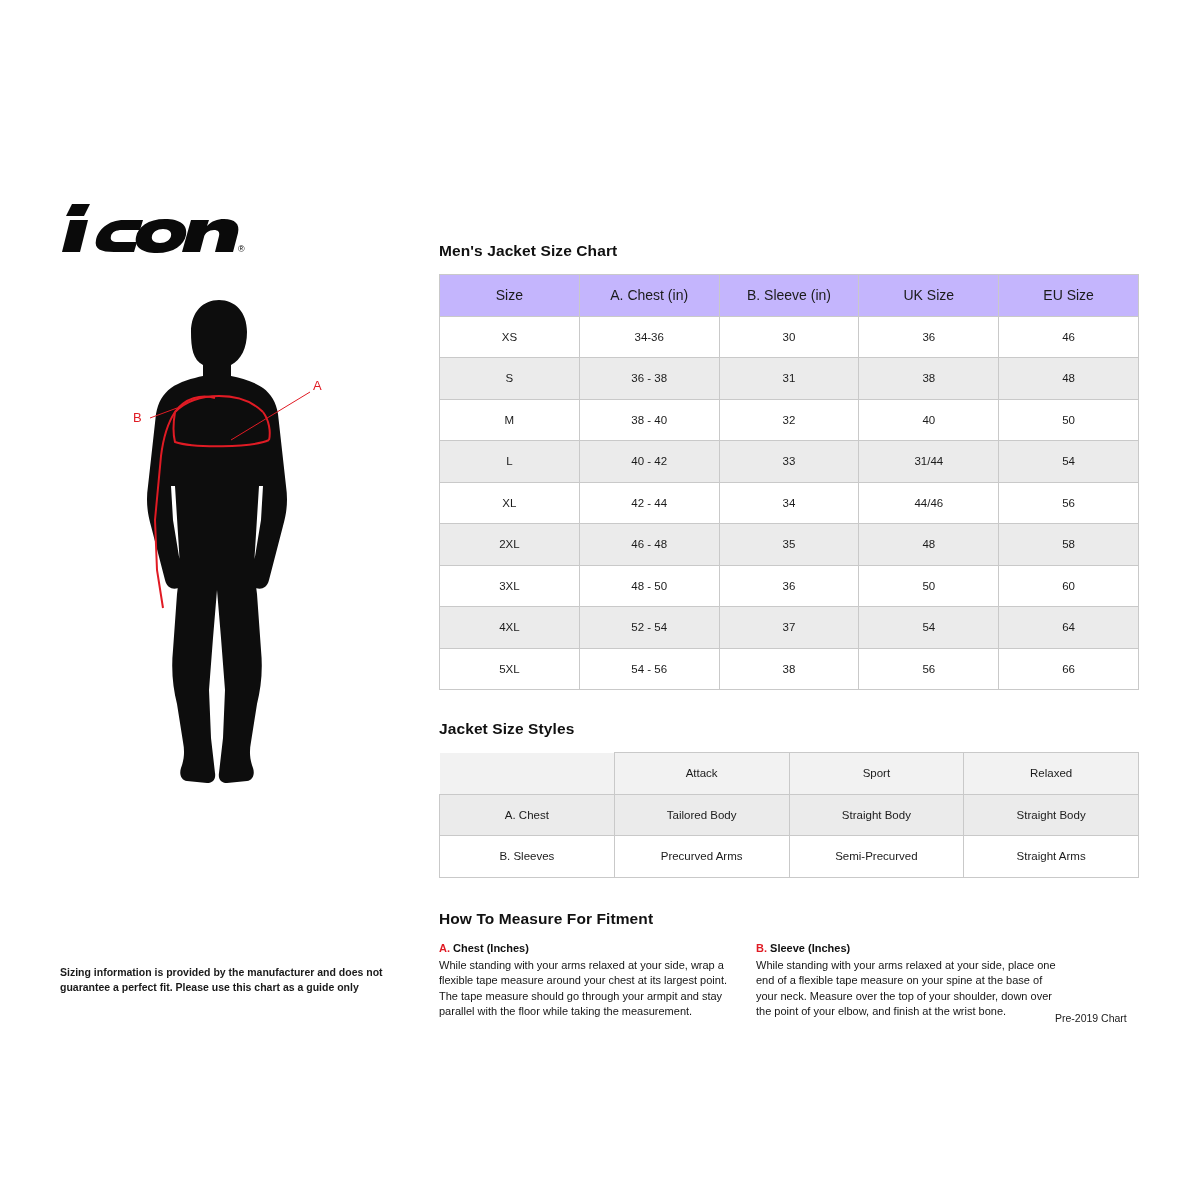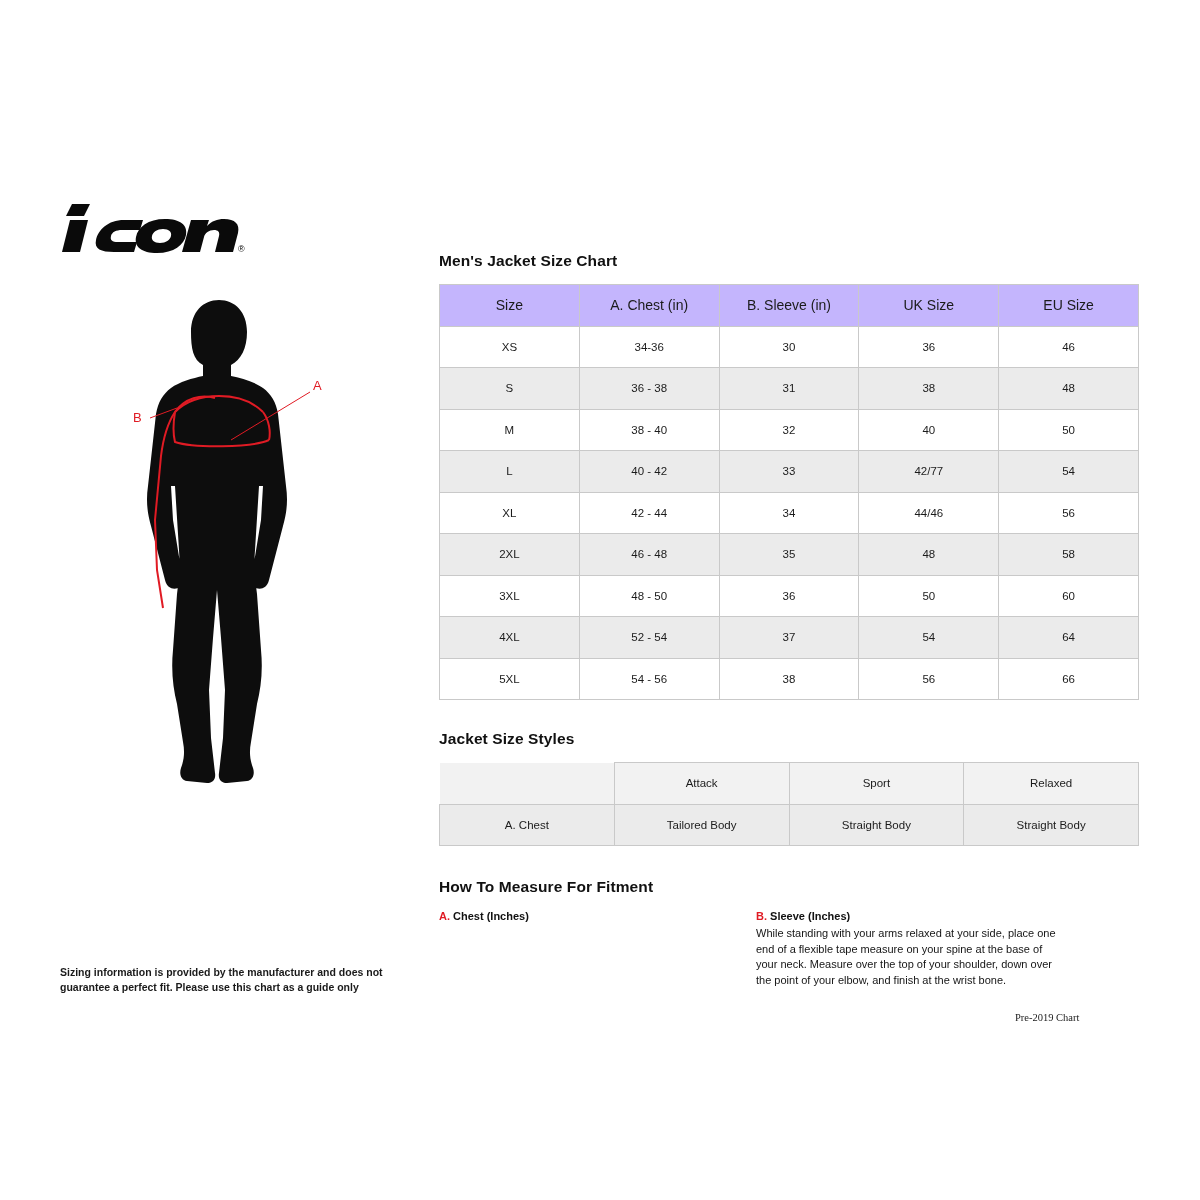--- a/index.html
+++ b/index.html
@@ -53,21 +53,21 @@
     font-size: 10.5px;
     line-height: 1.45;
     color: #1a1a1a;
     font-weight: bold;
   }
 
   
   .right-col {
     position: absolute;
     left: 439px;
-    top: 252px;
+    top: 242px;
     width: 700px;
   }
 
   h2.section-title {
     font-size: 15.5px;
     font-weight: bold;
     margin: 0 0 14px 0;
     color: #111;
     letter-spacing: 0.1px;
   }
@@ -151,26 +151,25 @@
     font-weight: bold;
   }
   .howto-body {
     font-size: 11px;
     line-height: 1.42;
     color: #151515;
   }
 
   .footnote {
     position: absolute;
-    left: 1015px;
+    left: 1055px;
     top: 1012px;
     font-size: 10.5px;
     color: #1a1a1a;
     white-space: nowrap;
-    font-family: Liberation Serif, serif;
   }
 </style>
 </head>
 <body>
 
 <div class="page">
 
   <div class="left-col">
 
     <div class="logo">
@@ -257,21 +256,21 @@
           <td>M</td>
           <td>38 - 40</td>
           <td>32</td>
           <td>40</td>
           <td>50</td>
         </tr>
         <tr class="even">
           <td>L</td>
           <td>40 - 42</td>
           <td>33</td>
-          <td>42/77</td>
+          <td>31/44</td>
           <td>54</td>
         </tr>
         <tr class="odd">
           <td>XL</td>
           <td>42 - 44</td>
           <td>34</td>
           <td>44/46</td>
           <td>56</td>
         </tr>
         <tr class="even">
@@ -314,32 +313,39 @@
             <td>Attack</td>
             <td>Sport</td>
             <td>Relaxed</td>
           </tr>
           <tr class="r1">
             <td>A. Chest</td>
             <td>Tailored Body</td>
             <td>Straight Body</td>
             <td>Straight Body</td>
           </tr>
+          <tr class="r2">
+            <td>B. Sleeves</td>
+            <td>Precurved Arms</td>
+            <td>Semi-Precurved</td>
+            <td>Straight Arms</td>
+          </tr>
         </tbody>
       </table>
     </div>
 
     <div class="howto">
       <h2 class="section-title">How To Measure For Fitment</h2>
       <div class="howto-cols">
         <div class="howto-col">
           <div class="howto-head">
             <span class="howto-letter">A.</span>
             <span>Chest (Inches)</span>
           </div>
+          <div class="howto-body">While standing with your arms relaxed at your side, wrap a flexible tape measure around your chest at its largest point. The tape measure should go through your armpit and stay parallel with the floor while taking the measurement.</div>
         </div>
         <div class="howto-col">
           <div class="howto-head">
             <span class="howto-letter">B.</span>
             <span>Sleeve (Inches)</span>
           </div>
           <div class="howto-body">While standing with your arms relaxed at your side, place one end of a flexible tape measure on your spine at the base of your neck. Measure over the top of your shoulder, down over the point of your elbow, and finish at the wrist bone.</div>
         </div>
       </div>
     </div>

